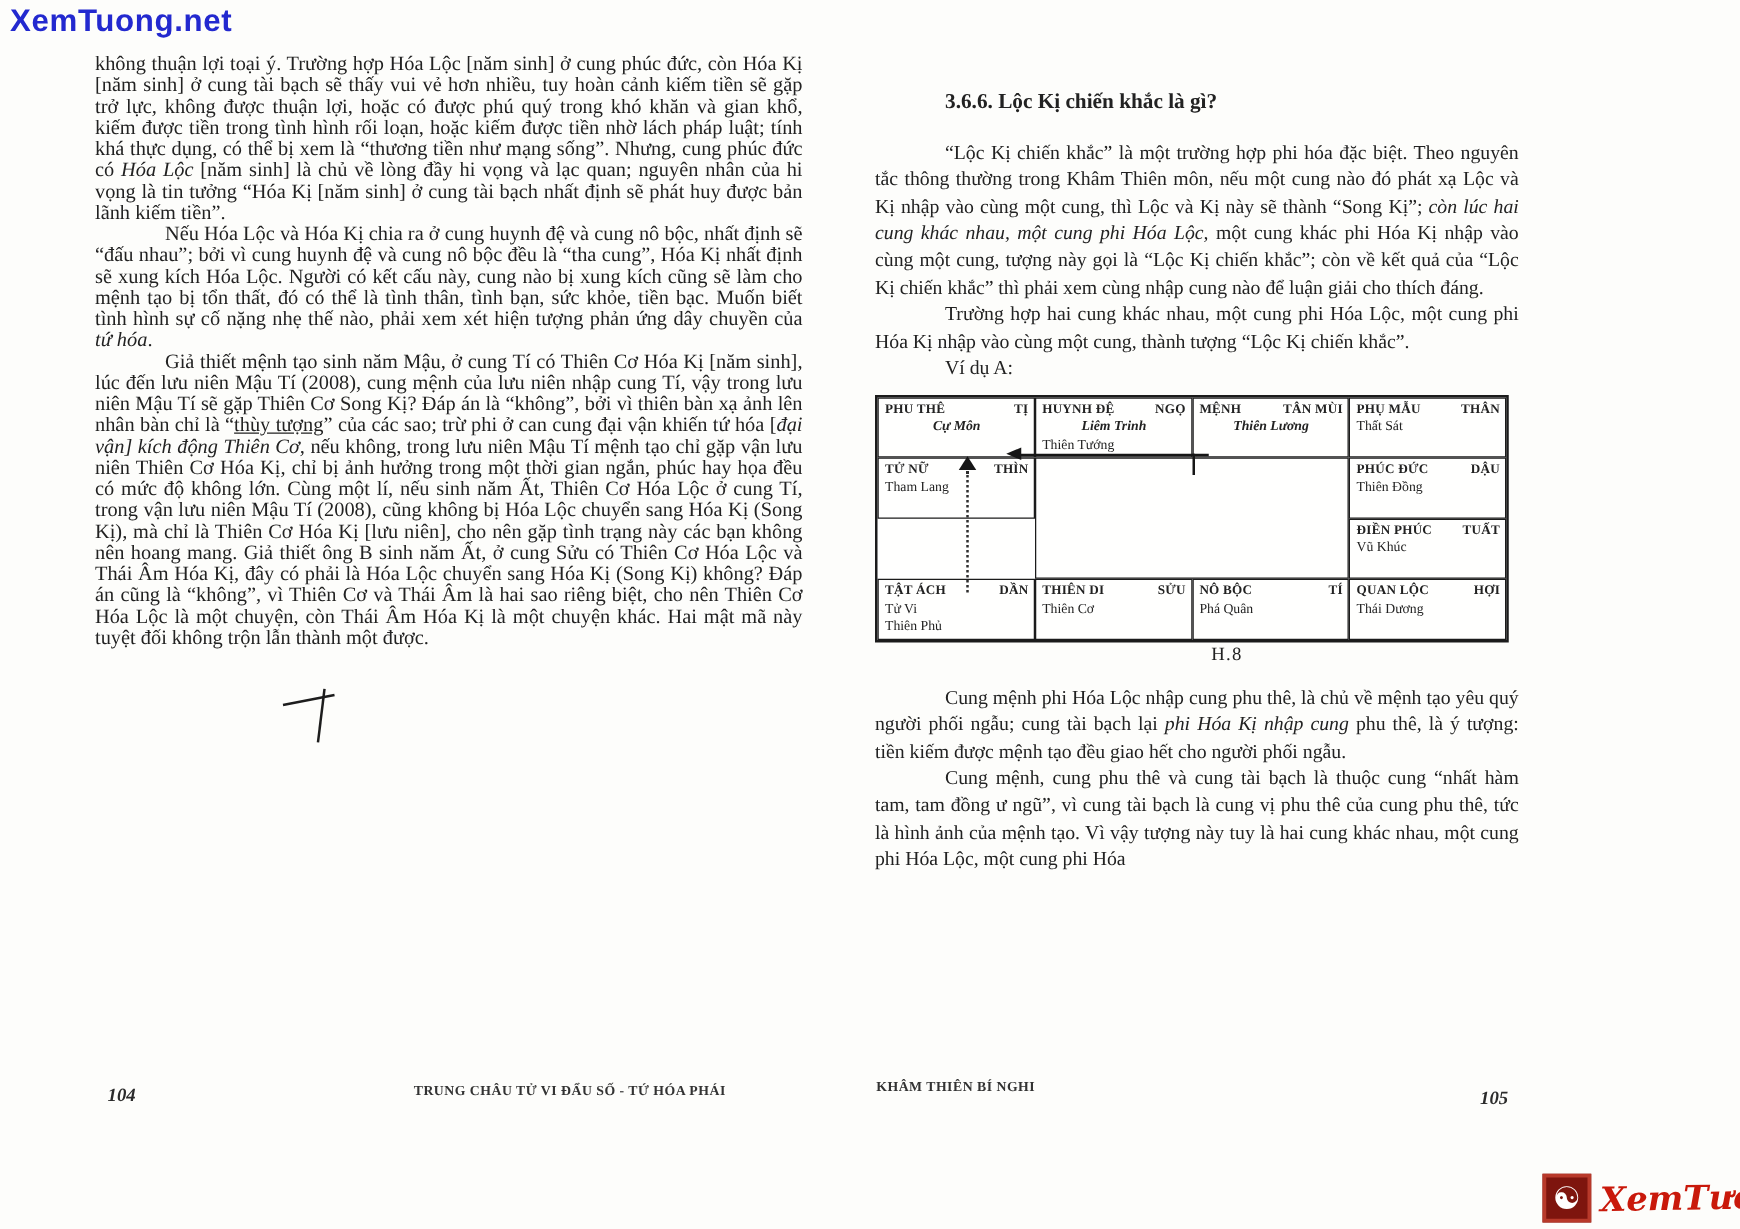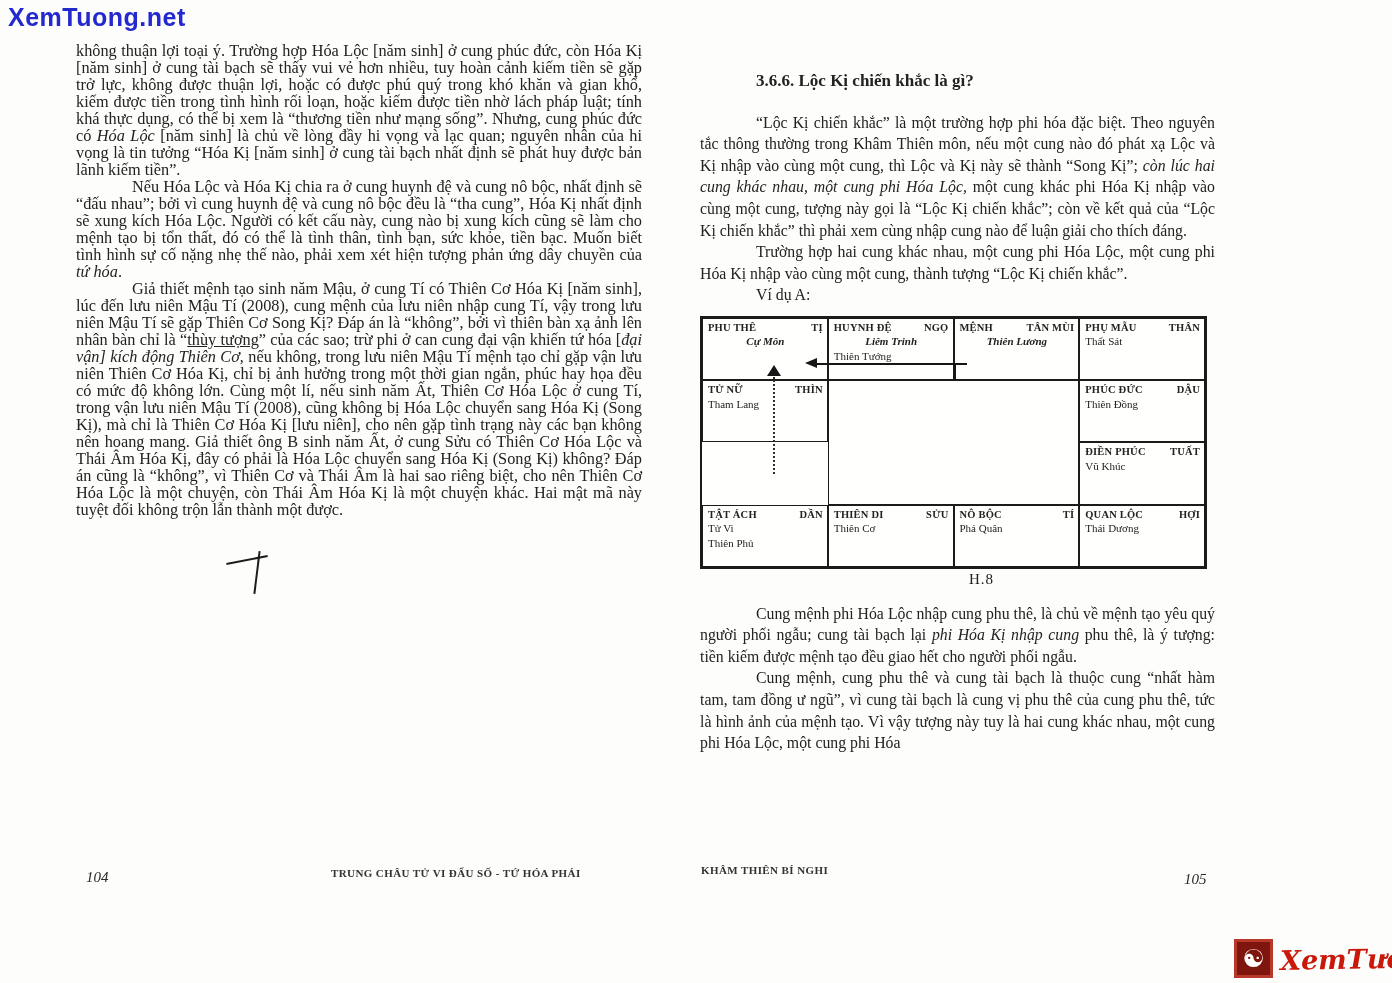--- a/index.html
+++ b/index.html
@@ -37,21 +37,21 @@
   .page h3{font-size:17px;font-weight:bold;margin:30px 0 22px 56px;text-align:left;}
   #right-page h3{margin:6px 0 20px 56px;}
   .seg-i{font-style:italic;}
   .seg-u{text-decoration:underline;}
   
   .hand-mark{position:absolute;background:#1d1d1d;}
   #mark-v{left:256px;top:551px;width:2px;height:43px;transform:rotate(7deg);}
   #mark-h{left:226px;top:559px;width:42px;height:2px;transform:rotate(-11deg);}
   
   .figure{
-    position:relative;width:507px;height:253px;margin-top:10px;
+    position:relative;width:507px;height:198px;margin-top:10px;
     display:grid;grid-template-columns:repeat(4,1fr);grid-template-rows:repeat(4,1fr);
     border:2px solid #1b1b1b;box-sizing:border-box;background:#fffffe;
     text-align:left;
   }
   .cell{border:1px solid #1b1b1b;padding:2px 4px 0 5px;overflow:hidden;line-height:13.5px;}
   .center-box{grid-column:2/4;grid-row:2/4;border:1px solid #1b1b1b;}
   .cell-head{display:flex;justify-content:space-between;font-size:10.5px;font-weight:bold;letter-spacing:0.2px;}
   .star{font-size:11px;font-weight:normal;margin-top:1px;}
   .star.em{font-style:italic;font-weight:600;text-align:center;}
   .r1{grid-row:1}.r2{grid-row:2}.r3{grid-row:3}.r4{grid-row:4}
@@ -63,21 +63,21 @@
   }
   .arrow-stub{position:absolute;left:252px;top:45px;width:2px;height:17px;background:#161616;}
   .tri-up{
     position:absolute;left:65px;top:47px;width:0;height:0;
     border-left:7px solid transparent;border-right:7px solid transparent;border-bottom:11px solid #161616;
   }
   .dash-v{position:absolute;left:71px;top:59px;width:0;height:97px;border-left:2px dotted #2d2d2d;}
   .fig-caption{width:507px;text-align:center;font-size:15px;margin:5px 0 0 0;letter-spacing:1px;text-indent:0;}
   .after-fig{margin-top:12px !important;}
   
-  .folio{position:absolute;font-size:15px;font-style:italic;font-weight:normal;color:#2b2b2b;}
+  .folio{position:absolute;font-size:15px;font-style:italic;font-weight:bold;color:#2b2b2b;}
   #folio-left{left:86px;top:869px;}
   #folio-right{left:1184px;top:871px;}
   .running-title{position:absolute;font-size:11px;font-weight:bold;letter-spacing:0.4px;color:#333;}
   #running-left{left:331px;top:867px;}
   #running-right{left:701px;top:864px;}
 </style>
 </head>
 <body>
 
 <div id="top-logo">XemTuong.net</div>

